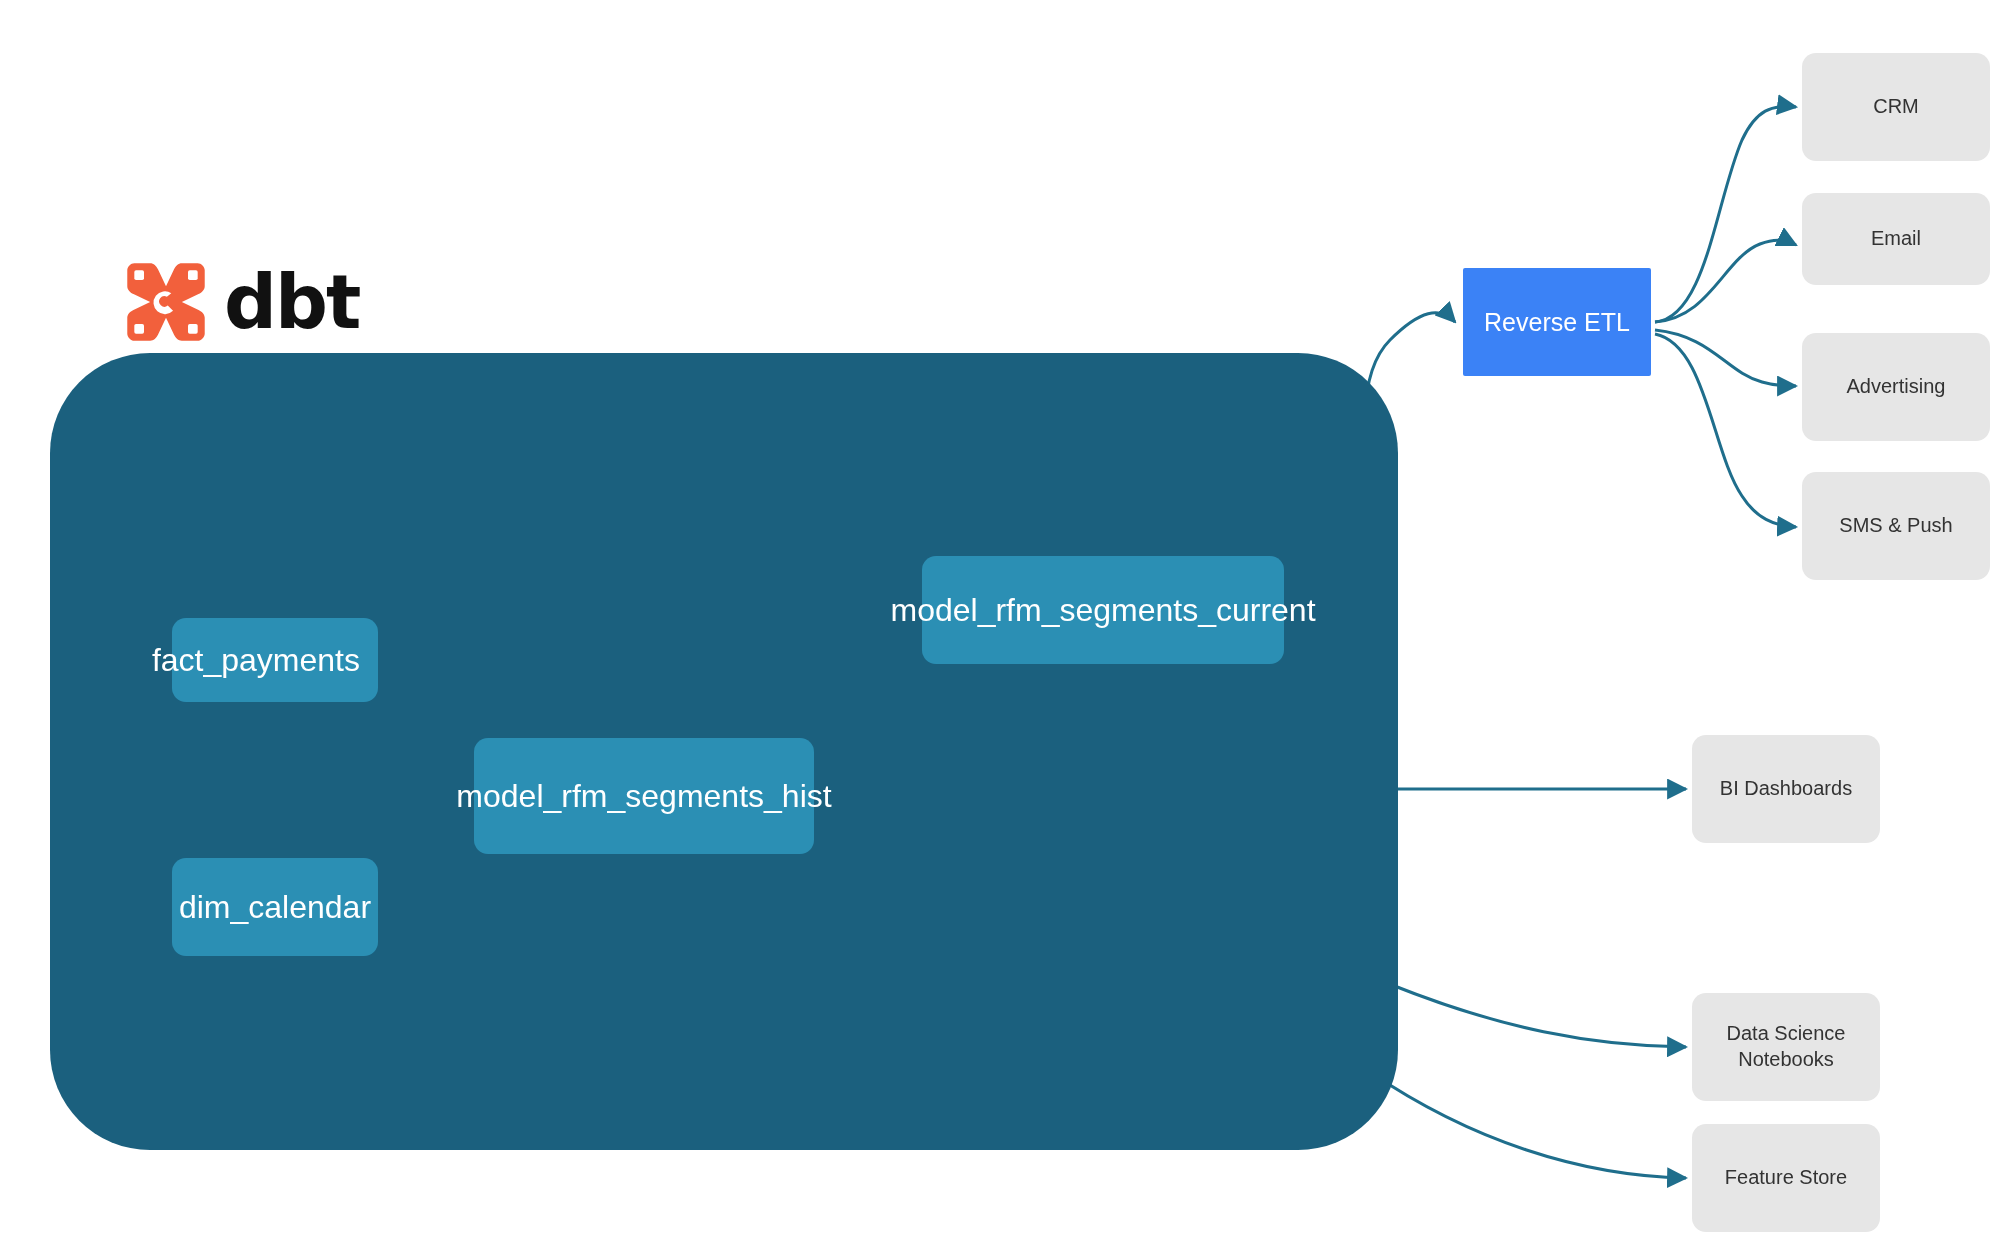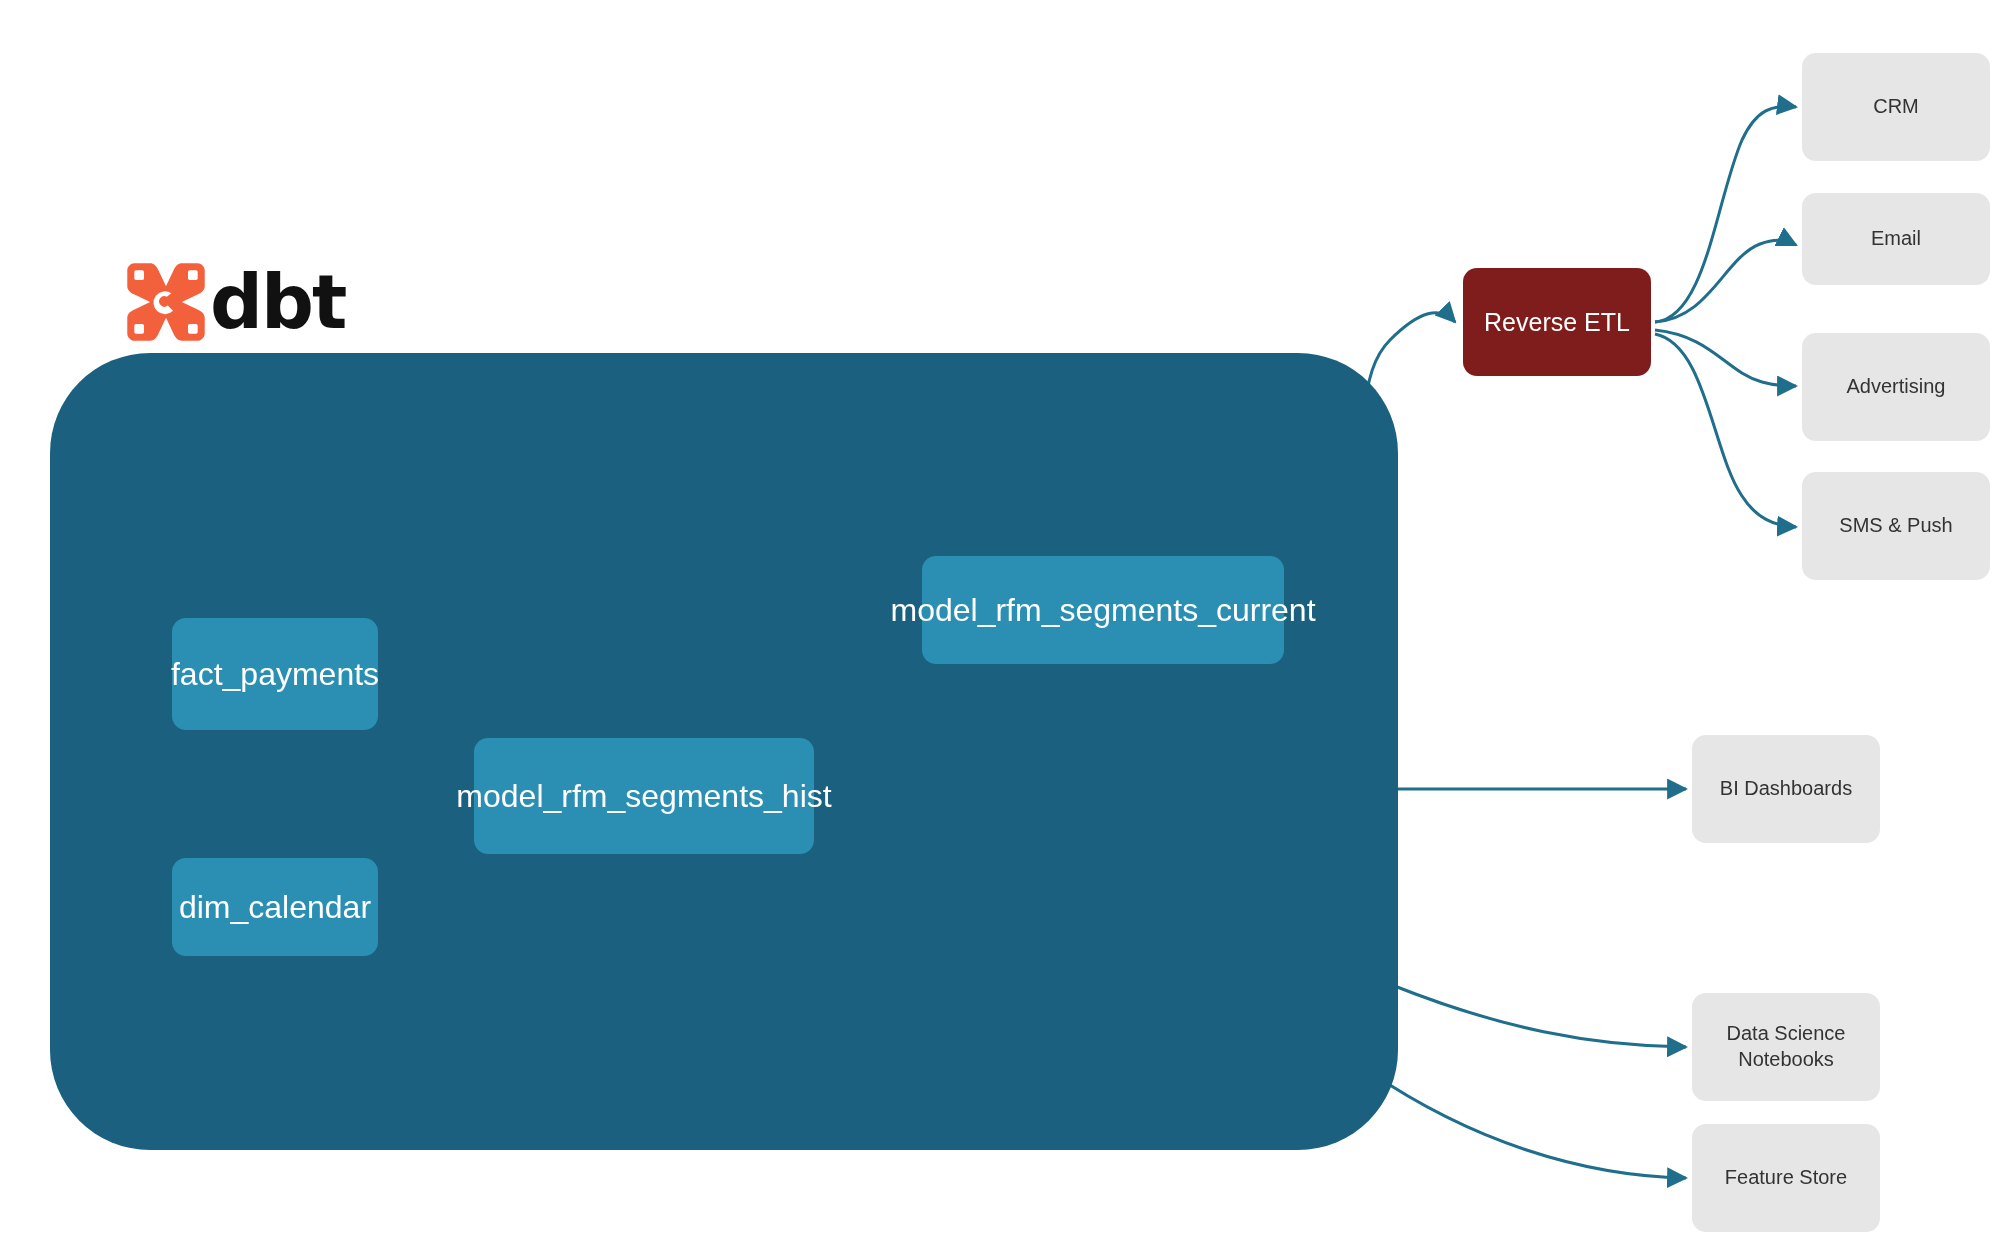--- a/index.html
+++ b/index.html
@@ -26,20 +26,21 @@
     pointer-events: none;
   }
 
   
   #dbt-logo {
     position: absolute;
     left: 122px;
     top: 258px;
     display: flex;
     align-items: center;
+    gap: 14px;
   }
   #dbt-wordmark {
     font-family: "DejaVu Sans", sans-serif;
     font-size: 74px;
     font-weight: bold;
     color: #111111;
     letter-spacing: -2px;
     line-height: 1;
   }
 
@@ -61,34 +62,34 @@
     border-radius: 14px;
     color: #ffffff;
     font-size: 32px;
     display: flex;
     align-items: center;
     justify-content: center;
     text-align: center;
     box-sizing: border-box;
     padding: 0 18px;
   }
-  #node-fact-payments   { left: 172px; top: 618px; width: 206px; height: 112px; }
+  #node-fact-payments   { left: 172px; top: 618px; width: 206px; height: 84px; justify-content: flex-end; }
   #node-dim-calendar    { left: 172px; top: 858px; width: 206px; height: 98px; }
   #node-rfm-hist        { left: 474px; top: 738px; width: 340px; height: 116px; }
   #node-rfm-current     { left: 922px; top: 556px; width: 362px; height: 108px; }
 
   
   #node-reverse-etl {
     position: absolute;
     left: 1463px;
     top: 268px;
     width: 188px;
     height: 108px;
-    background: #7f1d1d;
-    border-radius: 14px;
+    background: #3b82f6;
+    border-radius: 2px;
     color: #ffffff;
     font-size: 25px;
     display: flex;
     align-items: center;
     justify-content: center;
     text-align: center;
   }
 
   
   .dest-node {

